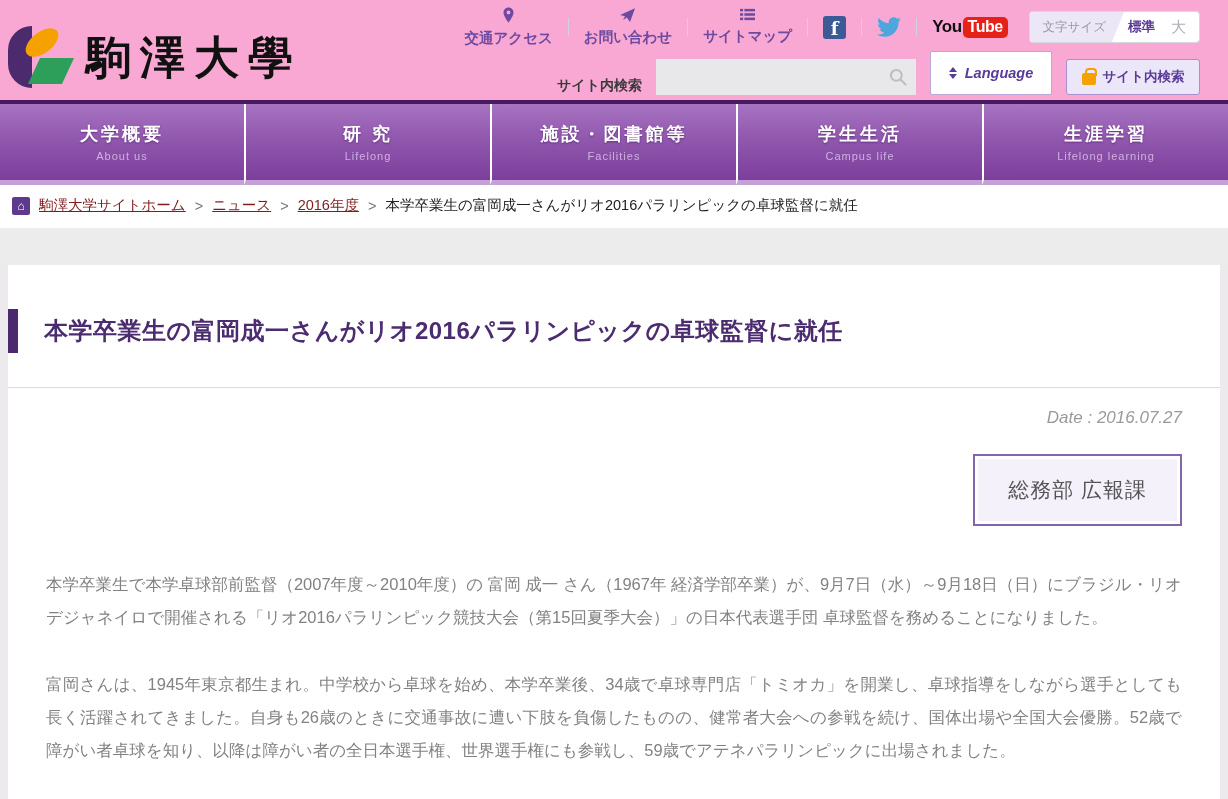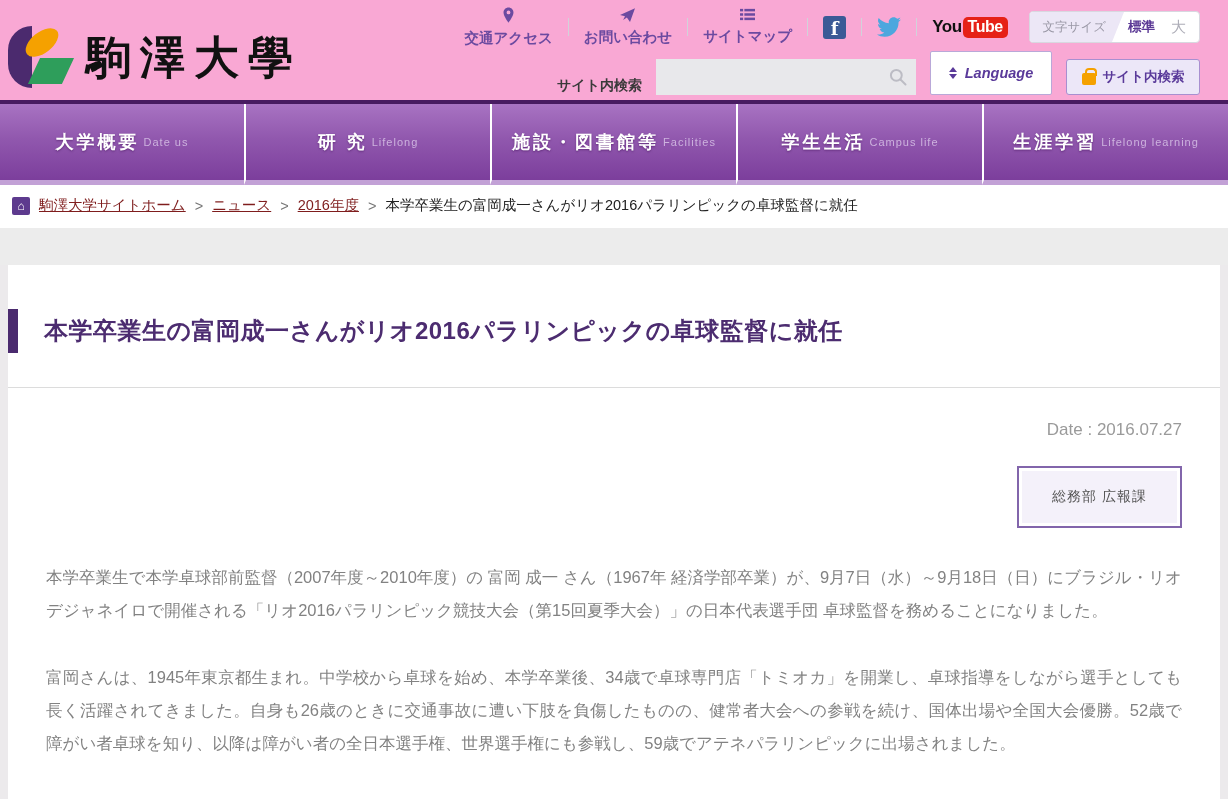--- a/index.html
+++ b/index.html
@@ -41,21 +41,21 @@
   .updown .up { border-bottom:5px solid #5a3a9a; }
   .updown .dn { border-top:5px solid #5a3a9a; }
   .lang-btn span { font-style:italic; font-weight:bold; color:#5a3a9a; font-size:14.5px; }
   .req-btn { display:flex; align-items:center; justify-content:center; gap:7px; width:134px; height:36px; background:#ece7f8; border:1px solid #a88fd0; border-radius:3px; cursor:pointer; }
   .req-btn span.txt { color:#5a3a9a; font-weight:bold; font-size:13.5px; }
   .bag { position:relative; width:14px; height:12px; background:#f5a100; border-radius:2px; margin-top:4px; }
   .bag::before { content:""; position:absolute; left:3px; top:-5px; width:8px; height:6px; border:2px solid #f5a100; border-bottom:none; border-radius:4px 4px 0 0; }
 
   
   .mainnav { display:flex; border-top:4px solid #481b61; height:85px; background:#fff; }
-  .nav-item { flex:1 1 0; display:flex; align-items:center; justify-content:center; gap:4px; cursor:pointer; text-decoration:none;
+  .nav-item { flex:1 1 0; display:flex; flex-direction:column; align-items:center; justify-content:center; gap:4px; cursor:pointer; text-decoration:none;
     background:linear-gradient(180deg,#a873c2 0%, #9158ae 45%, #7c3e9c 100%);
     border-bottom:5px solid #c2a1d6; }
   .nav-item + .nav-item { border-left:2px solid #fff; }
   .nav-jp { color:#fff; font-size:18px; font-weight:bold; letter-spacing:3px; text-shadow:0 1px 2px rgba(60,10,80,.5); }
   .nav-en { color:#cdb2de; font-size:11px; letter-spacing:1px; }
 
   
   .breadcrumb-bar { background:#fff; display:flex; align-items:center; gap:9px; padding:11px 12px 13px; font-size:14.5px; }
   .bc-icon { width:18px; height:18px; background:#5d3a8e; border-radius:2px; color:#fff; font-size:12px; display:flex; align-items:center; justify-content:center; }
   .bc-link { color:#7f1d1d; text-decoration:underline; cursor:pointer; }
@@ -63,25 +63,25 @@
   .bc-current { color:#222; }
 
   
   .gray-band { height:37px; background:#ececec; }
   .card { background:#fff; margin:0 8px; min-height:554px; padding-bottom:6px; }
   .title-block { display:flex; align-items:center; gap:26px; padding:44px 0 34px; border-bottom:1px solid #dcdcdc; }
   .accent-bar { width:10px; height:44px; background:#4a2a6e; flex:0 0 auto; }
   .page-title { font-size:24px; font-weight:bold; color:#4c2c70; letter-spacing:0.5px; }
 
   .article-body { padding:0 38px; }
-  .date { text-align:right; margin-top:32px; font-size:17px; color:#9a9a9a; }
+  .date { text-align:right; margin-top:20px; font-size:17px; color:#9a9a9a;font-style:italic; }
   .dept-row { display:flex; justify-content:flex-end; margin-top:26px; }
   .dept-box { border:2px solid #8265ab; background:#fff; padding:3px; cursor:pointer; }
-  .dept-inner { background:#f4f1fa; padding:17px 30px; font-size:14px; color:#555; letter-spacing:1px; }
-  .article-body p { margin-top:33px; font-size:16.5px; line-height:33px; color:#828282; text-align:justify; }
+  .dept-inner { background:#f4f1fa; padding:17px 30px; font-size:21px; color:#555; letter-spacing:1px; }
+  .article-body p { margin-top:42px; font-size:16.5px; line-height:33px; color:#828282; text-align:justify; }
   .article-body p.p2 { margin-top:34px; }
 
   svg { display:block; }
 </style>
 </head>
 <body>
 
 <div class="page">
 
   <header class="header">
@@ -163,21 +163,21 @@
           <span class="bag"></span>
           <span class="txt">サイト内検索</span>
         </button>
       </div>
     </div>
   </header>
 
   <nav class="mainnav">
     <a class="nav-item">
       <span class="nav-jp">大学概要</span>
-      <span class="nav-en">Date us</span>
+      <span class="nav-en">About us</span>
     </a>
     <a class="nav-item">
       <span class="nav-jp">研 究</span>
       <span class="nav-en">Lifelong</span>
     </a>
     <a class="nav-item">
       <span class="nav-jp">施設・図書館等</span>
       <span class="nav-en">Facilities</span>
     </a>
     <a class="nav-item">

